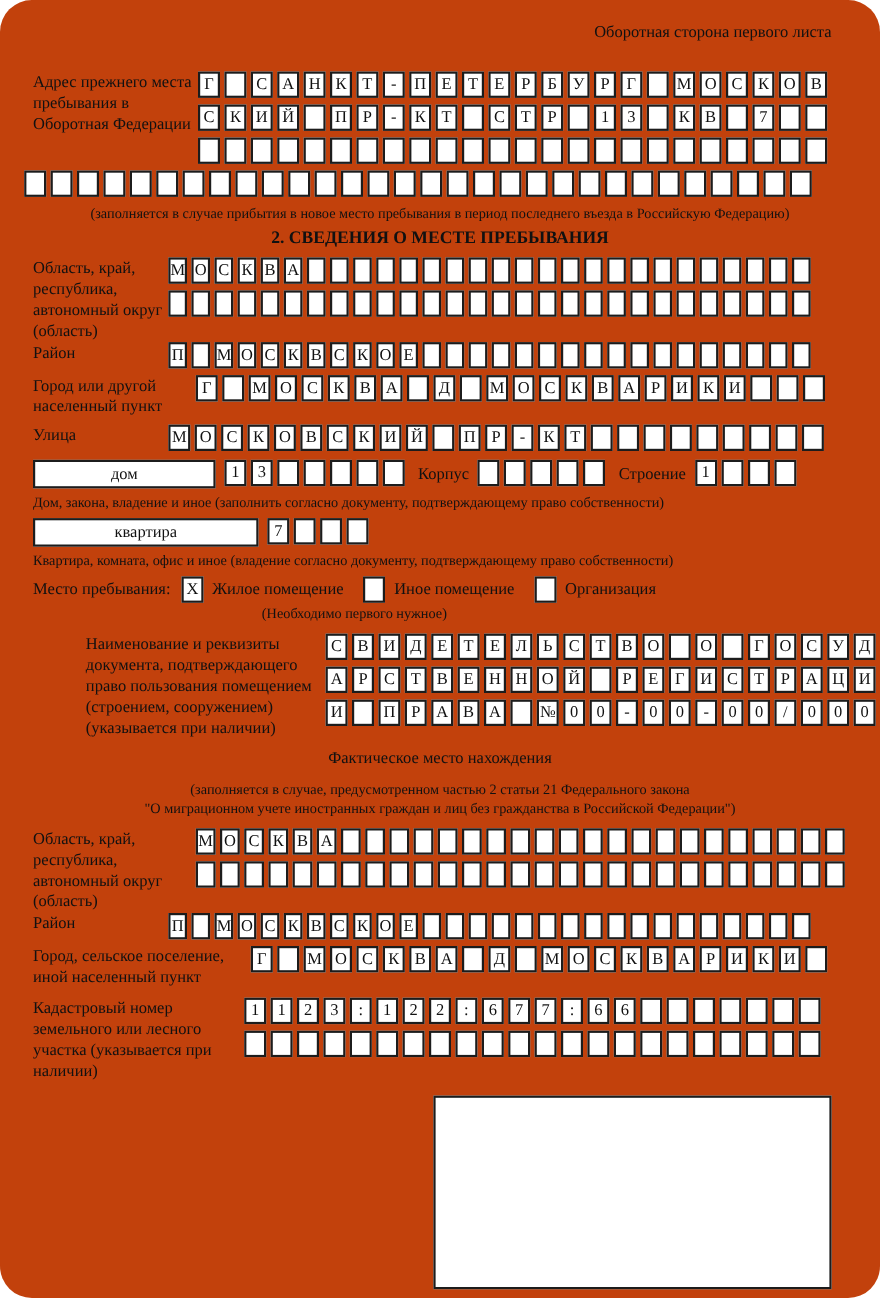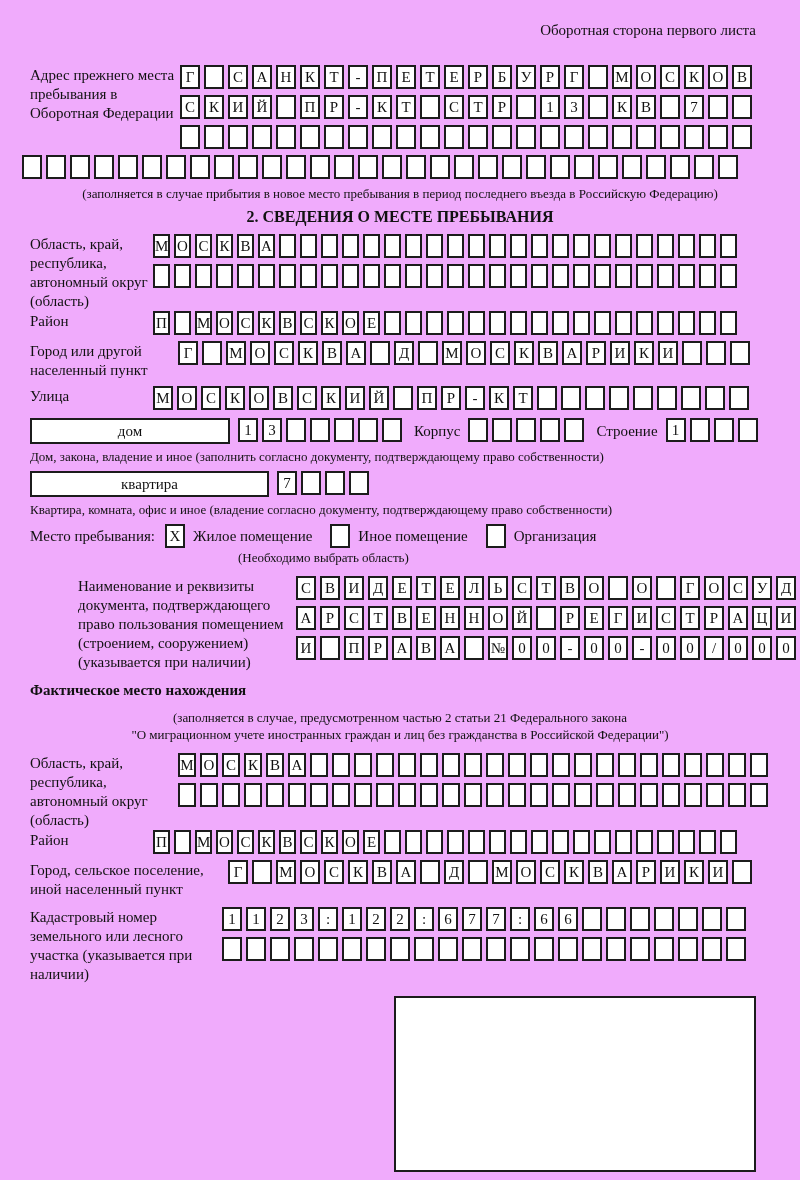--- a/index.html
+++ b/index.html
@@ -1,53 +1,53 @@
 <!DOCTYPE html>
 <html><head>
 <meta charset="utf-8">
 <style>
   * { margin:0; padding:0; box-sizing:border-box; }
   html,body { background:#ffffff; }
   body { font-family:"Liberation Serif","DejaVu Serif",serif; color:#111; }
-  .page { width:800px; height:1180px; padding:10px 30px 0 30px; background:#f0abfc; overflow:hidden; }
+  .page { width:800px; height:1180px; padding:10px 30px 0 30px; background:#c2410c; overflow:hidden;border-radius:29px; }
 
   .header-note { text-align:right; font-size:15px; margin:12px 14px 26px 0; }
 
   .frow { display:flex; align-items:flex-start; }
   .label { font-size:15px; line-height:19px; padding-top:1px; }
 
   .cellcol > .cellrow { margin-bottom:6px; }
   .cellrow { display:flex; gap:4px; }
   .cell {
     flex:0 0 auto; width:20px; height:24px;
     border:2px solid #1c1c1c; background:#fff;
     font-size:15px; line-height:20px; text-align:center;
   }
   .c28 .cell { width:17px; }
   .c27 .cell { width:18px; }
 
   .caption { font-size:13px; line-height:17px; }
   .caption.center { text-align:center; }
 
   .h2 { text-align:center; font-weight:bold; font-size:16px; margin:6px 0 8px; }
-  .h3 { text-align:left; font-weight:bold; font-size:15px; margin:10px 0 10px; }
+  .h3 { text-align:center; font-weight:normal; font-size:15px; margin:10px 0 10px; }
 
   .lab-150 { flex:0 0 150px; }
   .lab-123 { flex:0 0 123px; }
   .lab-148 { flex:0 0 148px; }
   .lab-218 { flex:0 0 218px;margin-left:48px; }
   .lab-195 { flex:0 0 198px; }
   .lab-190 { flex:0 0 192px; }
 
   .widebox {
     border:2px solid #1c1c1c; height:26px; text-align:center;
     font-size:15px; line-height:22px; margin-right:8px; background:#fff;
   }
-  .dombox { width:200px; }
-  .kvbox  { width:239px; }
+  .dombox { width:166px; }
+  .kvbox  { width:205px; }
 
   .inline-label { font-size:15px; line-height:26px; margin:0 8px 0 12px; }
 
   .checkbox {
     flex:0 0 auto; display:inline-block; width:20px; height:24px;
     border:2px solid #1c1c1c; font-size:15px; line-height:20px;
     text-align:center; vertical-align:middle; background:#fff;
   }
   .mesto-row { display:flex; align-items:center; margin:6px 0 2px; }
   .mesto-row .mlabel { font-size:15px; margin-right:10px; }
@@ -399,21 +399,21 @@
     </span>
     <span class="mesto-opt">
       <span class="checkbox"></span>
       <span class="olabel">Иное помещение</span>
     </span>
     <span class="mesto-opt">
       <span class="checkbox"></span>
       <span class="olabel">Организация</span>
     </span>
   </div>
-  <div class="mesto-note">(Необходимо выбрать область)</div>
+  <div class="mesto-note">(Необходимо первого нужное)</div>
 
   <div class="frow">
     <div class="label lab-218">Наименование и реквизиты документа, подтверждающего право пользования помещением (строением, сооружением) (указывается при наличии)</div>
     <div class="cellcol">
       <div class="cellrow">
           <span class="cell">С</span>
           <span class="cell">В</span>
           <span class="cell">И</span>
           <span class="cell">Д</span>
           <span class="cell">Е</span>

